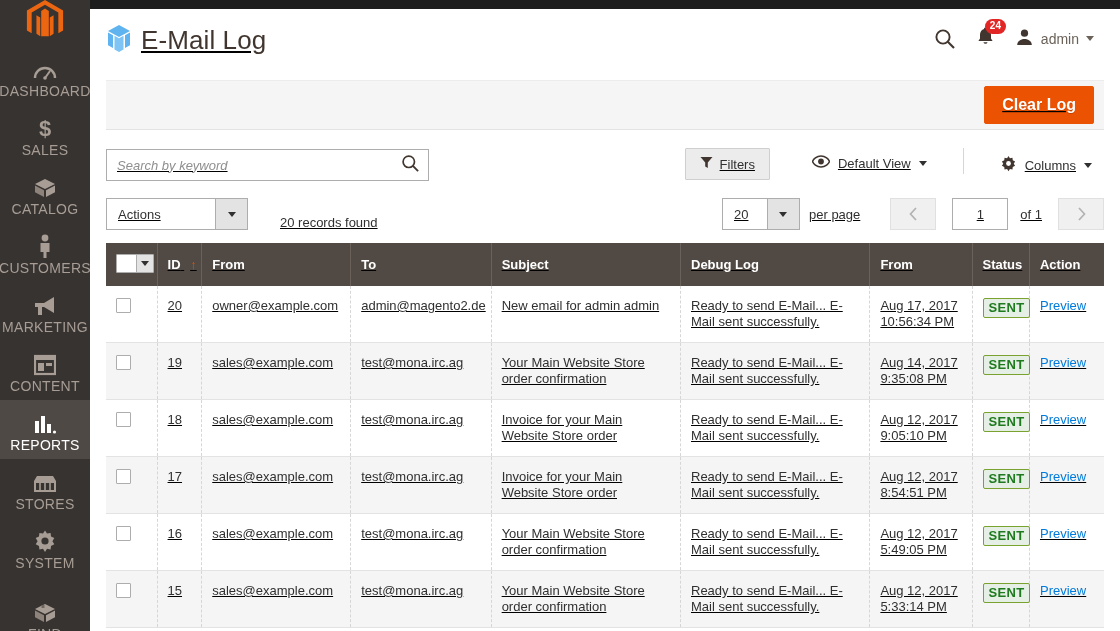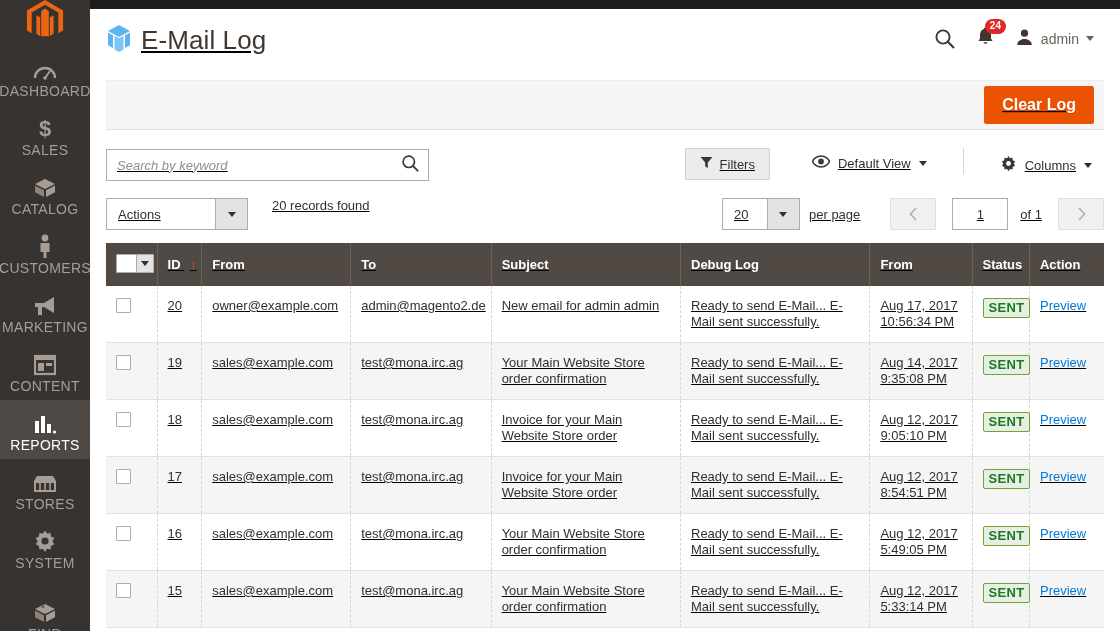--- a/index.html
+++ b/index.html
@@ -123,21 +123,21 @@
     display: flex; align-items: center; gap: 8px; cursor: pointer;
     font-size: 13px; color: #303030; padding: 7px 12px;
   }
   .view-ctl { margin-left: 14px; }
   .divider-v { width: 1px; height: 26px; background: #d6d6d6; margin: 0 8px; }
 
   .toolbar-bottom {
     display: flex; align-items: center; justify-content: space-between;
     padding-top: 16px; padding-bottom: 13px;
   }
-  .left-bottom { display: flex; align-items: flex-start; gap: 24px; }
+  .left-bottom { display: flex; align-items: flex-end; gap: 32px; }
   .select-shell {
     display: flex; height: 32px; border: 1px solid #adadad; background: #fff;
     width: 142px;
   }
   .select-shell .sv {
     flex: 1; display: flex; align-items: center; padding-left: 11px;
     font-size: 13px; color: #303030;
   }
   .select-shell .sbtn {
     width: 32px; background: #e3e3e3; border-left: 1px solid #adadad;

